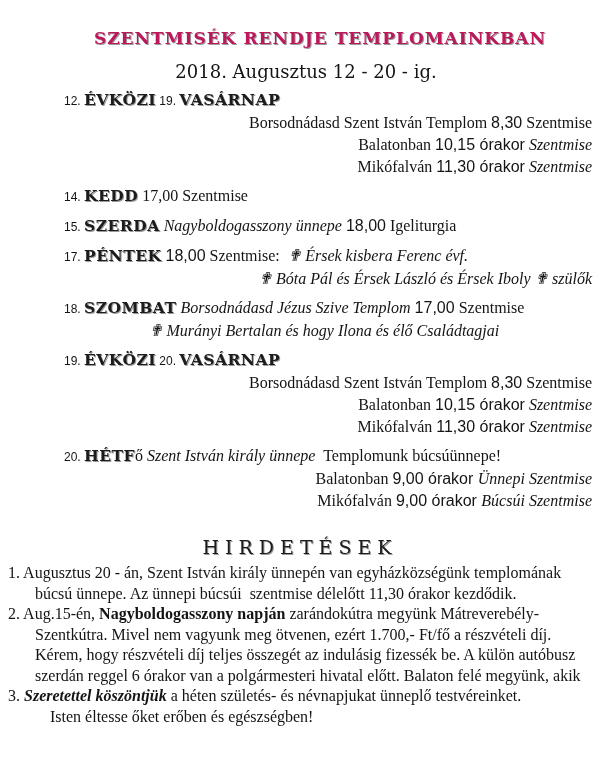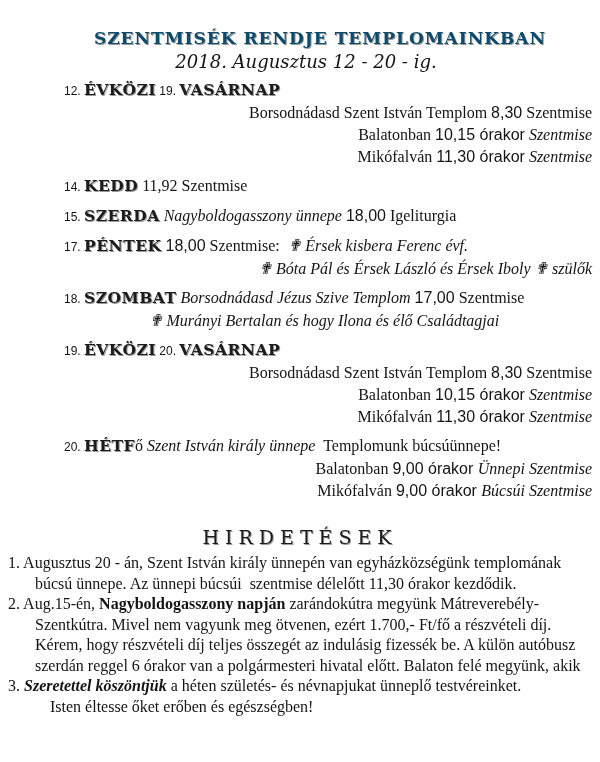--- a/index.html
+++ b/index.html
@@ -11,30 +11,29 @@
     overflow: hidden;
   }
   .page { padding-top: 28px; }
 
   .doc-title {
     text-align: center;
     font-family: "DejaVu Serif", serif;
     font-weight: bold;
     font-size: 17px;
     letter-spacing: 1px;
-    color: #0c4a6e;
+    color: #be185d;
     text-shadow: 1px 1px 0 #9b9b9b;
     padding-left: 40px;
   }
   .doc-date {
     text-align: center;
     font-family: "DejaVu Serif", serif;
-    font-style: italic;
     font-size: 18px;
-    margin-top: 3px;
+    margin-top: 13px;
     padding-left: 12px;
   }
 
   .schedule {
     margin-left: 64px;
     margin-right: 8px;
     margin-top: 7px;
     font-size: 16px;
   }
   .entry { margin-top: 7px; }
@@ -84,21 +83,21 @@
   <div class="doc-date">2018. Augusztus 12 - 20 - ig.</div>
 
   <div class="schedule">
       <div class="entry">
         <div class="line"><span class="s-num">12. </span><span class="s-deco">ÉVKÖZI</span><span class="s-num"> 19. </span><span class="s-deco">VASÁRNAP</span></div>
         <div class="line ind1"><span class="s-serif">Borsodnádasd Szent István Templom </span><span class="s-sans">8,30</span><span class="s-serif"> Szentmise</span></div>
         <div class="line ind1"><span class="s-serif">Balatonban </span><span class="s-sans">10,15 órakor</span><span class="s-serif"> </span><span class="s-it">Szentmise</span></div>
         <div class="line ind1"><span class="s-serif">Mikófalván </span><span class="s-sans">11,30 órakor</span><span class="s-serif"> </span><span class="s-it">Szentmise</span></div>
       </div>
       <div class="entry">
-        <div class="line"><span class="s-num">14. </span><span class="s-deco">KEDD</span><span class="s-serif"> 11,92 Szentmise</span></div>
+        <div class="line"><span class="s-num">14. </span><span class="s-deco">KEDD</span><span class="s-serif"> 17,00 Szentmise</span></div>
       </div>
       <div class="entry">
         <div class="line"><span class="s-num">15. </span><span class="s-deco">SZERDA</span><span class="s-serif"> </span><span class="s-it">Nagyboldogasszony ünnepe</span><span class="s-serif"> </span><span class="s-sans">18,00</span><span class="s-serif"> Igeliturgia</span></div>
       </div>
       <div class="entry">
         <div class="line"><span class="s-num">17. </span><span class="s-deco">PÉNTEK</span><span class="s-serif"> </span><span class="s-sans">18,00</span><span class="s-serif"> Szentmise:  </span><span class="s-it">✟ Érsek kisbera Ferenc évf.</span></div>
         <div class="line ind1"><span class="s-it">✟ Bóta Pál és Érsek László és Érsek Iboly ✟ szülők</span></div>
       </div>
       <div class="entry">
         <div class="line"><span class="s-num">18. </span><span class="s-deco">SZOMBAT</span><span class="s-serif"> </span><span class="s-it">Borsodnádasd Jézus Szive Templom</span><span class="s-serif"> </span><span class="s-sans">17,00</span><span class="s-serif"> Szentmise</span></div>

